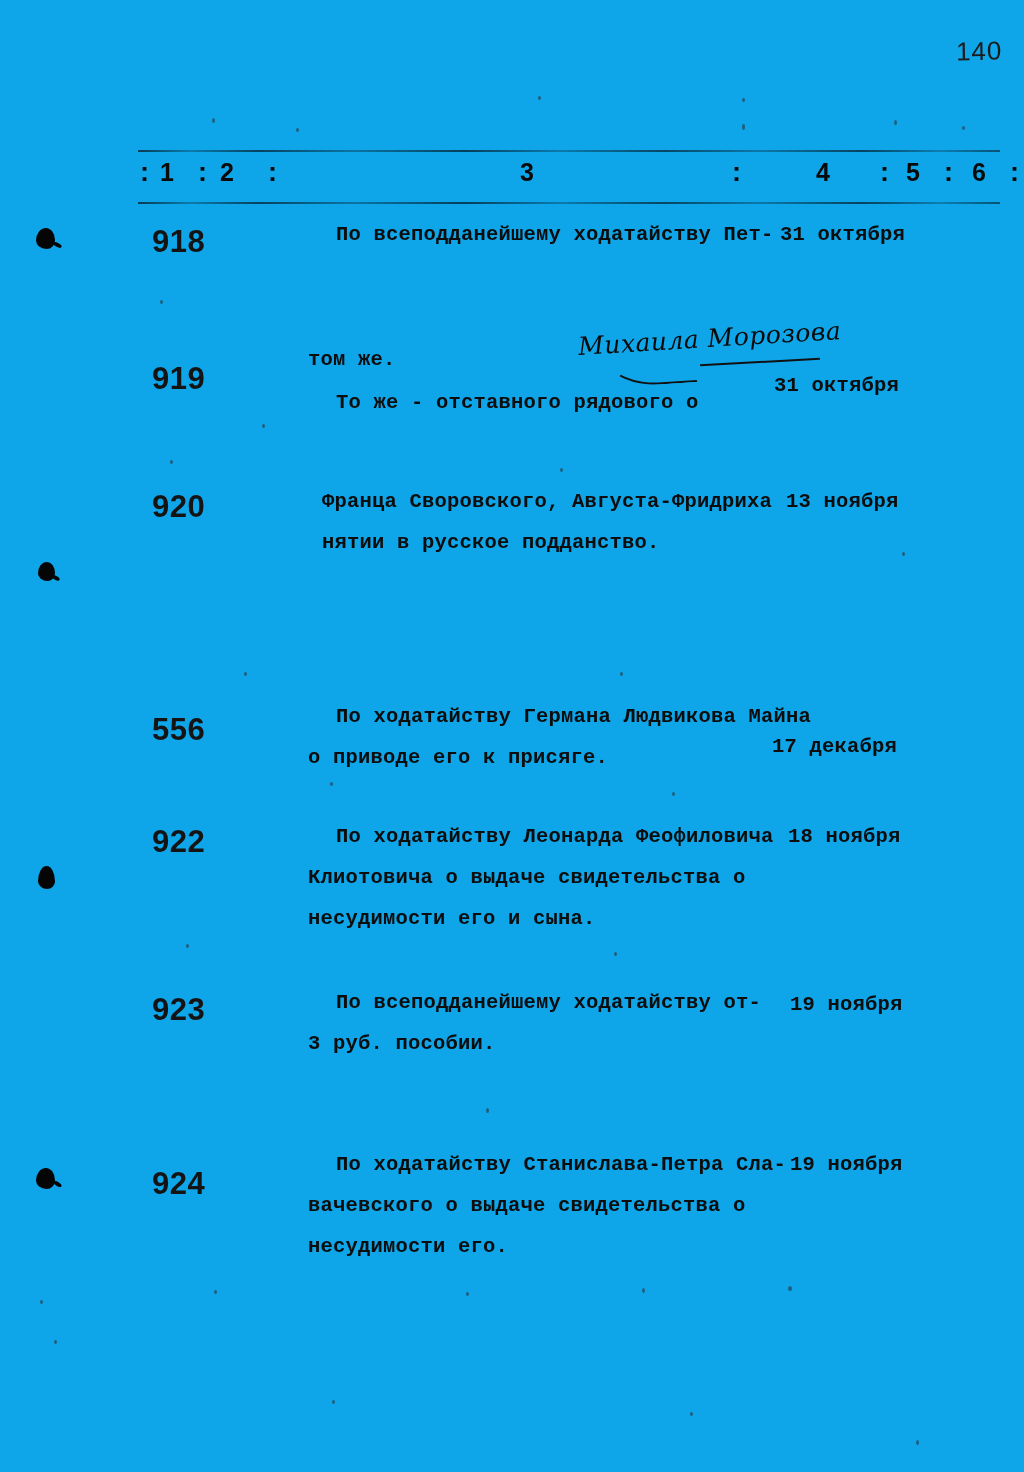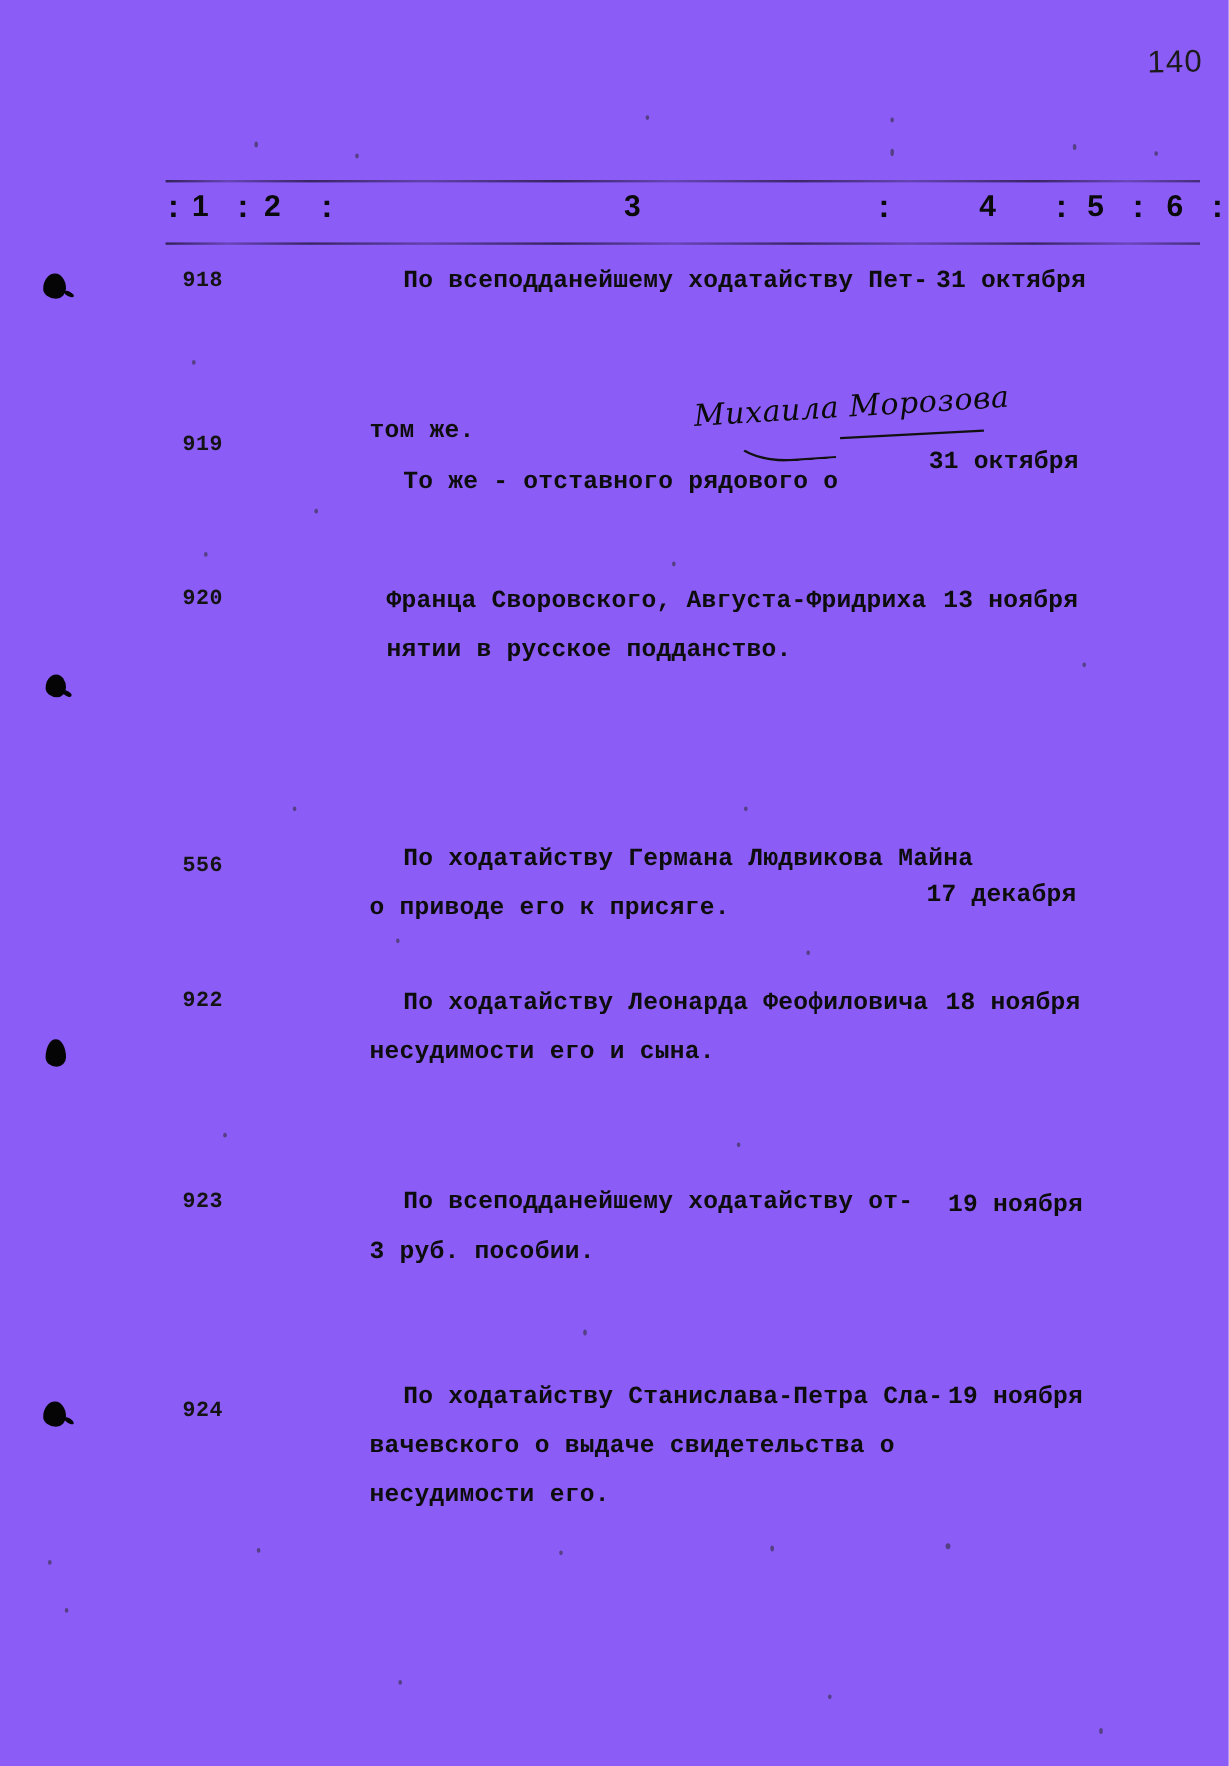--- a/index.html
+++ b/index.html
@@ -4,21 +4,21 @@
 <style>
   html, body {
     margin: 0;
     padding: 0;
     background: #ffffff;
   }
   .page {
     position: relative;
     width: 1024px;
     height: 1472px;
-    background: #8b5cf6;
+    background: #0ea5e9;
     overflow: hidden;
     font-family: "Liberation Mono", "DejaVu Sans Mono", monospace;
     color: #000000;
   }
 
   
   .page-number {
     position: absolute;
     top: 36px;
     right: 22px;
@@ -87,23 +87,23 @@
     width: 1024px;
   }
   .entry {
     position: absolute;
     left: 0;
     width: 1024px;
   }
   .entry-no {
     position: absolute;
     left: 152px;
-    font-family: Liberation Mono, monospace;
+    font-family: Liberation Sans, sans-serif;
     font-weight: 700;
-    font-size: 18px;
+    font-size: 31px;
     letter-spacing: .5px;
     color: #141414;
     white-space: nowrap;
   }
   .entry-body {
     position: absolute;
     left: 322px;
     width: 470px;
   }
   .ln {
@@ -240,20 +240,21 @@
         <div class="ln indent">По ходатайству Германа Людвикова Майна</div>
         <div class="ln" style="margin-left:-14px;">о приводе его к присяге.</div>
       </div>
       <div class="entry-date" style="left:772px; top:30px;">17 декабря</div>
     </div>
 
     <div class="entry" style="top:602px;">
       <div class="entry-no" style="top:8px;">922</div>
       <div class="entry-body">
         <div class="ln indent">По ходатайству Леонарда Феофиловича</div>
+        <div class="ln" style="margin-left:-14px;">Клиотовича о выдаче свидетельства о</div>
         <div class="ln" style="margin-left:-14px;">несудимости его и сына.</div>
       </div>
       <div class="entry-date" style="left:788px; top:0px;">18 ноября</div>
     </div>
 
     <div class="entry" style="top:768px;">
       <div class="entry-no" style="top:10px;">923</div>
       <div class="entry-body">
         <div class="ln indent">По всеподданейшему ходатайству от-</div>
         <div class="ln" style="margin-left:-14px;">3 руб. пособии.</div>

